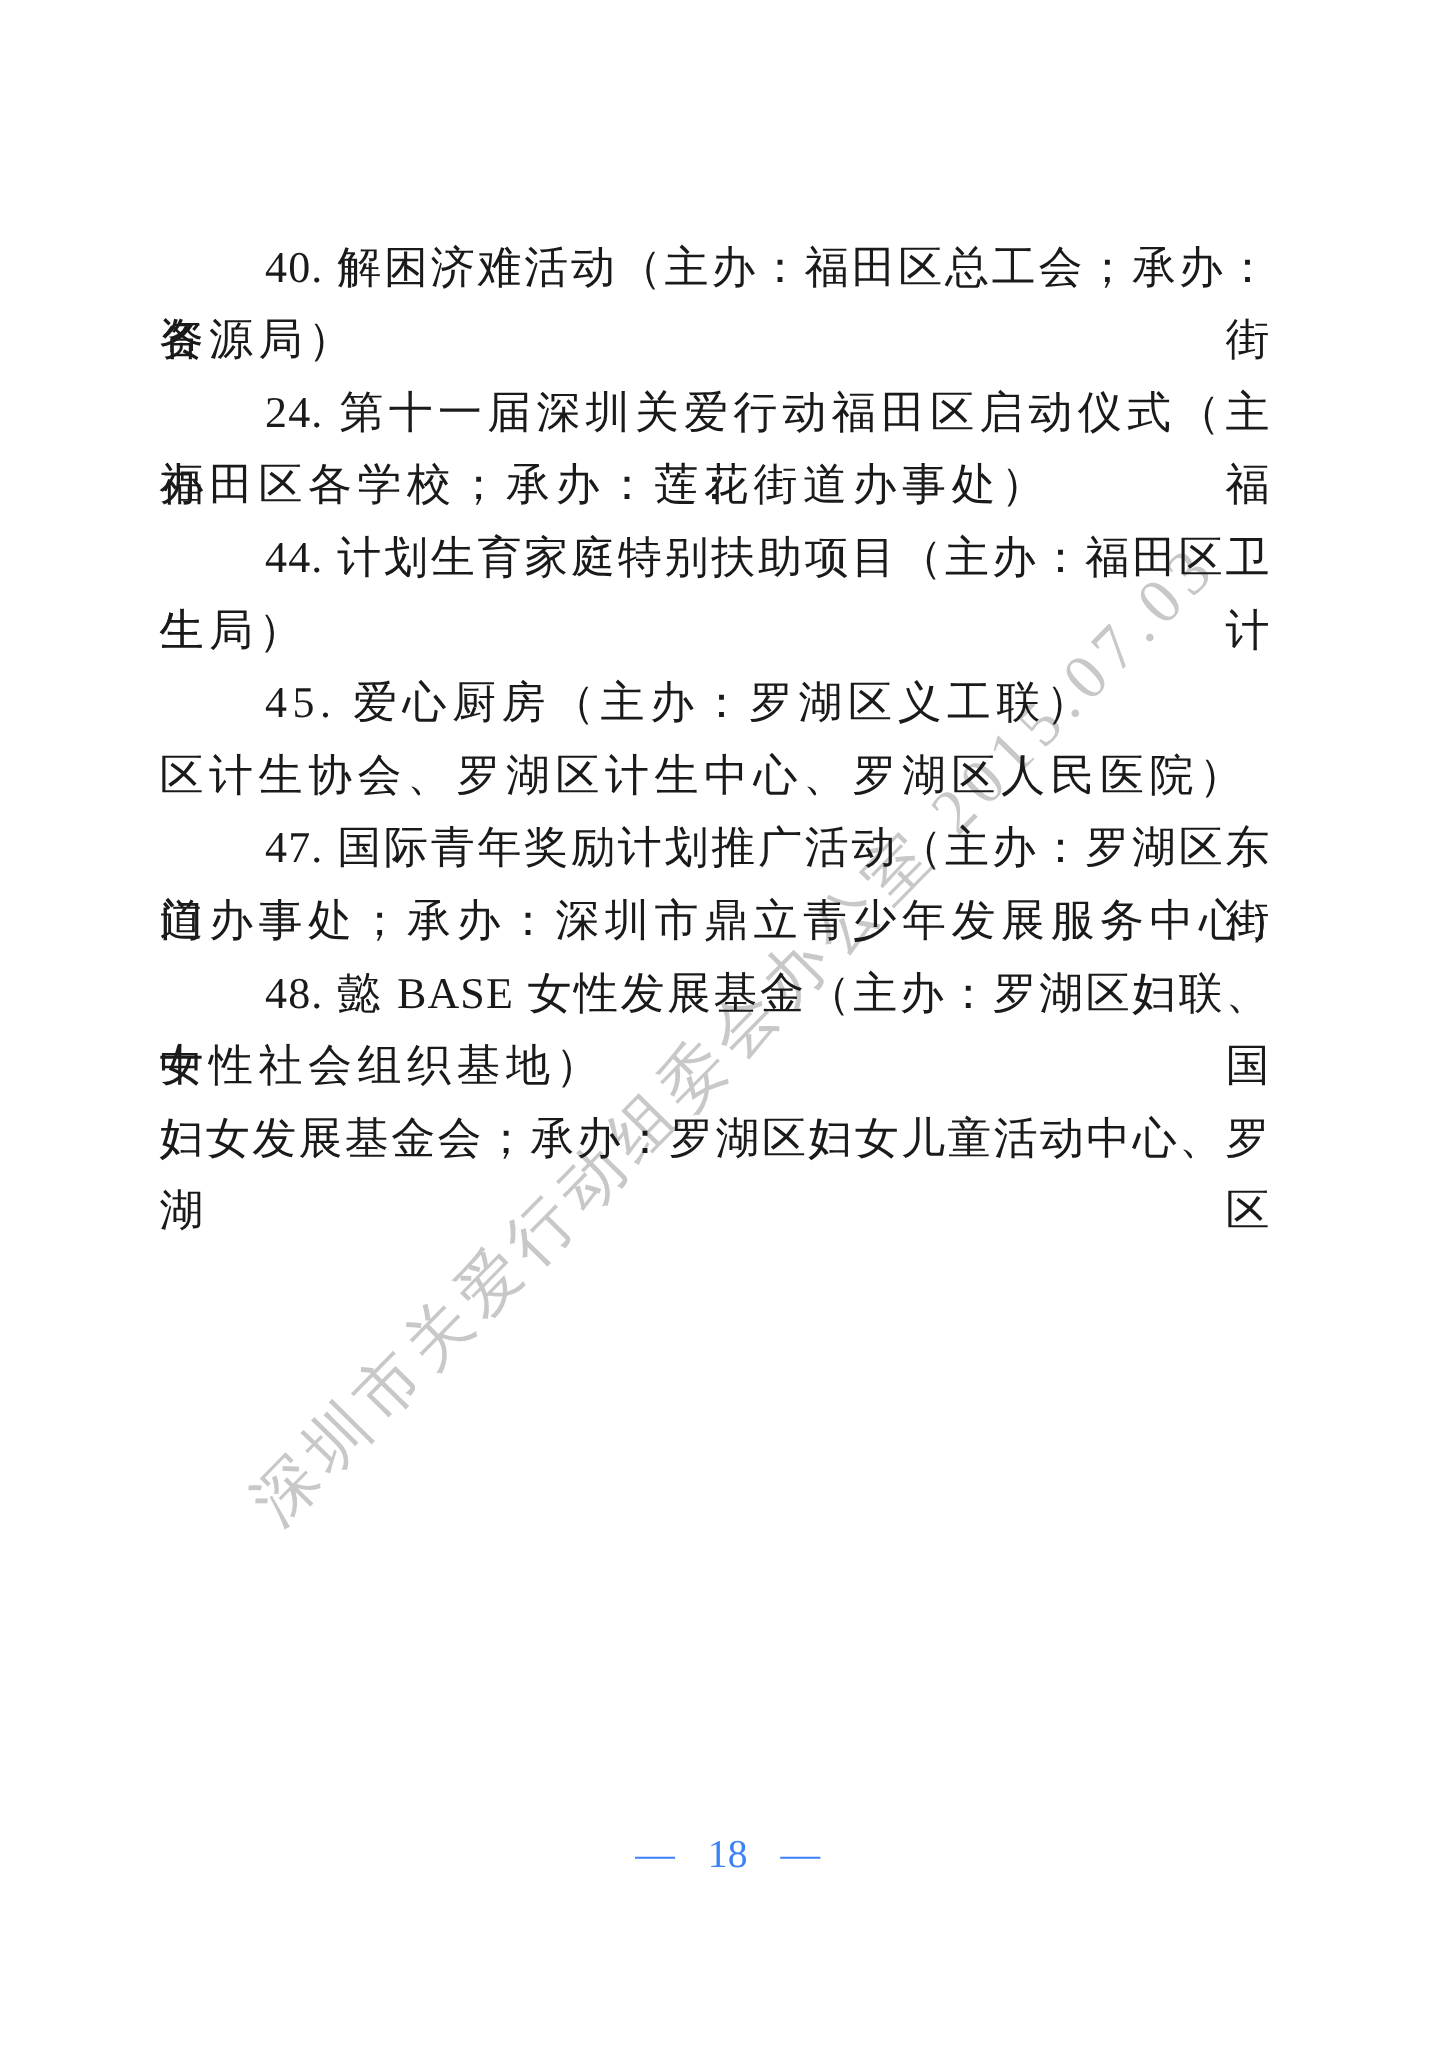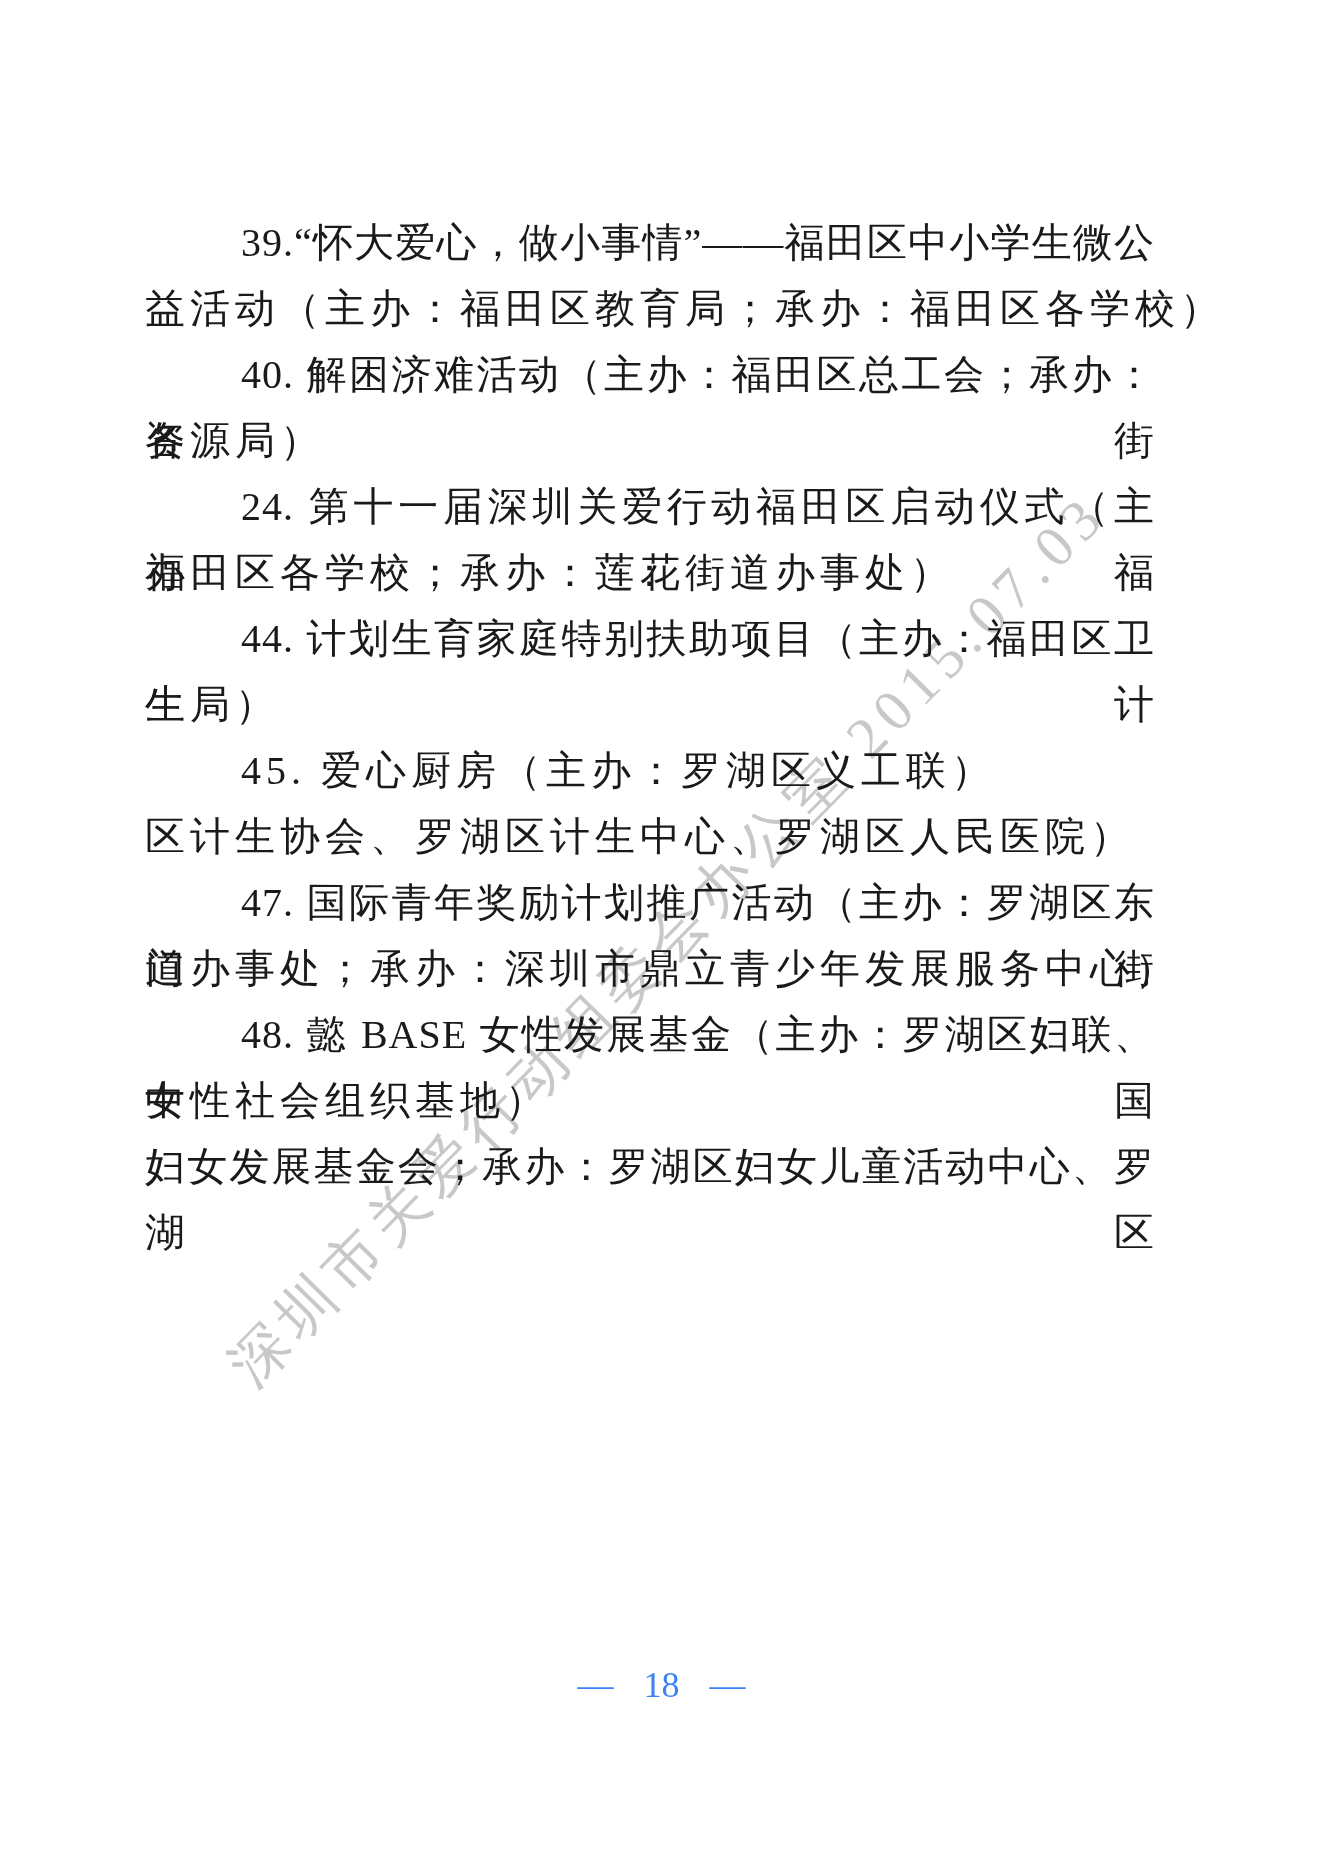--- a/index.html
+++ b/index.html
@@ -74,24 +74,20 @@
 </style>
 </head>
 <body>
 
 <div class="page">
 
   <div class="watermark">深圳市关爱行动组委会办公室 2015.07.03</div>
 
   <div class="doc-body">
       <div class="item">
-        <div class="line first full">39.“怀大爱心，做小事情”——福田区中小学生微公</div>
-        <div class="line last">益活动（主办：福田区教育局；承办：福田区各学校）</div>
-      </div>
-      <div class="item">
         <div class="line first full">40. 解困济难活动（主办：福田区总工会；承办：各街</div>
       </div>
       <div class="item">
         <div class="line last">资源局）</div>
       </div>
       <div class="item">
         <div class="line first full">24. 第十一届深圳关爱行动福田区启动仪式（主办：福</div>
         <div class="line last">福田区各学校；承办：莲花街道办事处）</div>
       </div>
       <div class="item">

